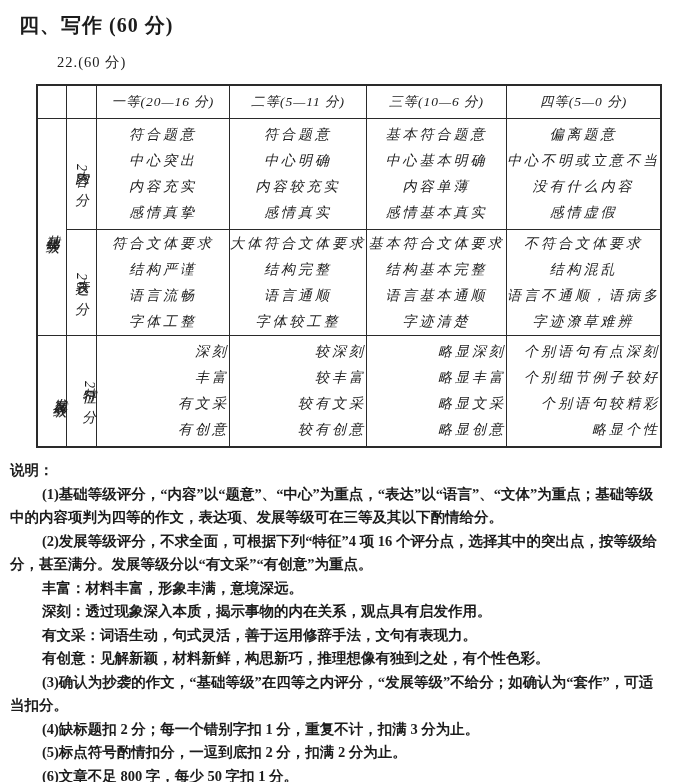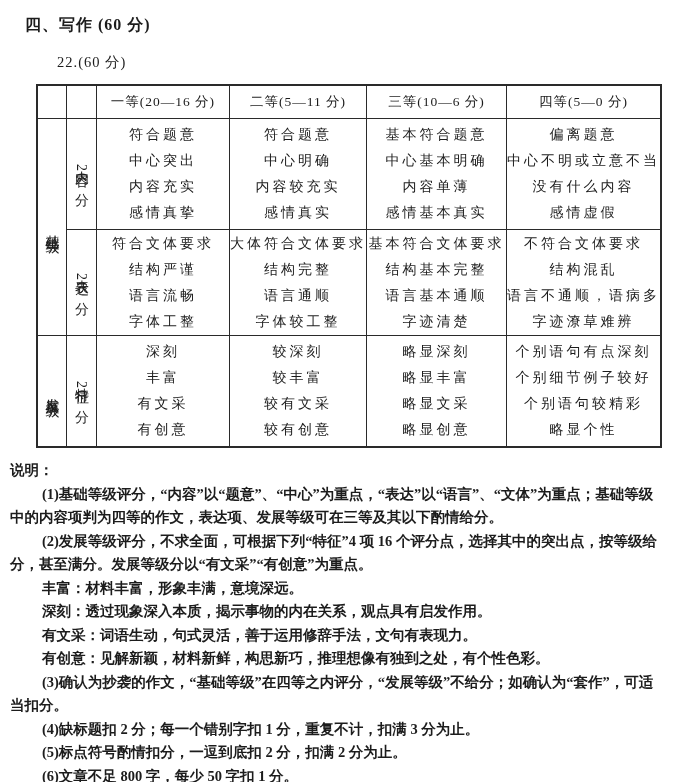--- a/index.html
+++ b/index.html
@@ -5,49 +5,49 @@
   html,body{margin:0;padding:0;background:#ffffff;}
   body{
     width:675px;height:782px;
     font-family:"Liberation Serif","DejaVu Serif",serif;
     color:#1c1c1c;
     overflow:hidden;
   }
   .doc{padding:12px 13px 0 10px;}
 
   .section-title{
-    font-size:16px;font-weight:bold;letter-spacing:1px;
-    margin:3px 0 0 15px;line-height:20px;
+    font-size:20px;font-weight:bold;letter-spacing:1px;
+    margin:3px 0 0 9px;line-height:20px;
   }
   .question-no{
     font-size:14.5px;margin:18px 0 0 47px;line-height:18px;letter-spacing:1px;
   }
 
   table.rubric{
     border-collapse:collapse;
     margin:13px 0 0 26px;
     table-layout:fixed;
   }
   table.rubric td{
     border:1px solid #2a2a2a;
     text-align:center;vertical-align:middle;
     font-size:14px;
     padding:0;
   }
-  table.rubric{border:2px solid #2a2a2a;}
+  table.rubric{border:2px solid #2a2a2a;font-style:italic;}
   .c-group{width:30px;}
   .c-aspect{width:30px;}
   .c-g1{width:134px;}
   .c-g2{width:128px;}
   .c-g3{width:140px;}
   .c-g4{width:150px;}
   tr.head-row td{height:32px;font-size:13.5px;letter-spacing:1px;}
   tr.r1 td{height:110px;}
   tr.r2 td{height:105px;}
-  tr.r3 td{height:110px;}
+  tr.r3 td{height:110px;text-align:right;}
   td.rubric-cell{
     white-space:pre;
     line-height:26px;
     letter-spacing:3px;
     overflow:visible;
     margin-left:40px;
   }
   .vtext{
     display:inline-block;
     writing-mode:vertical-rl;

